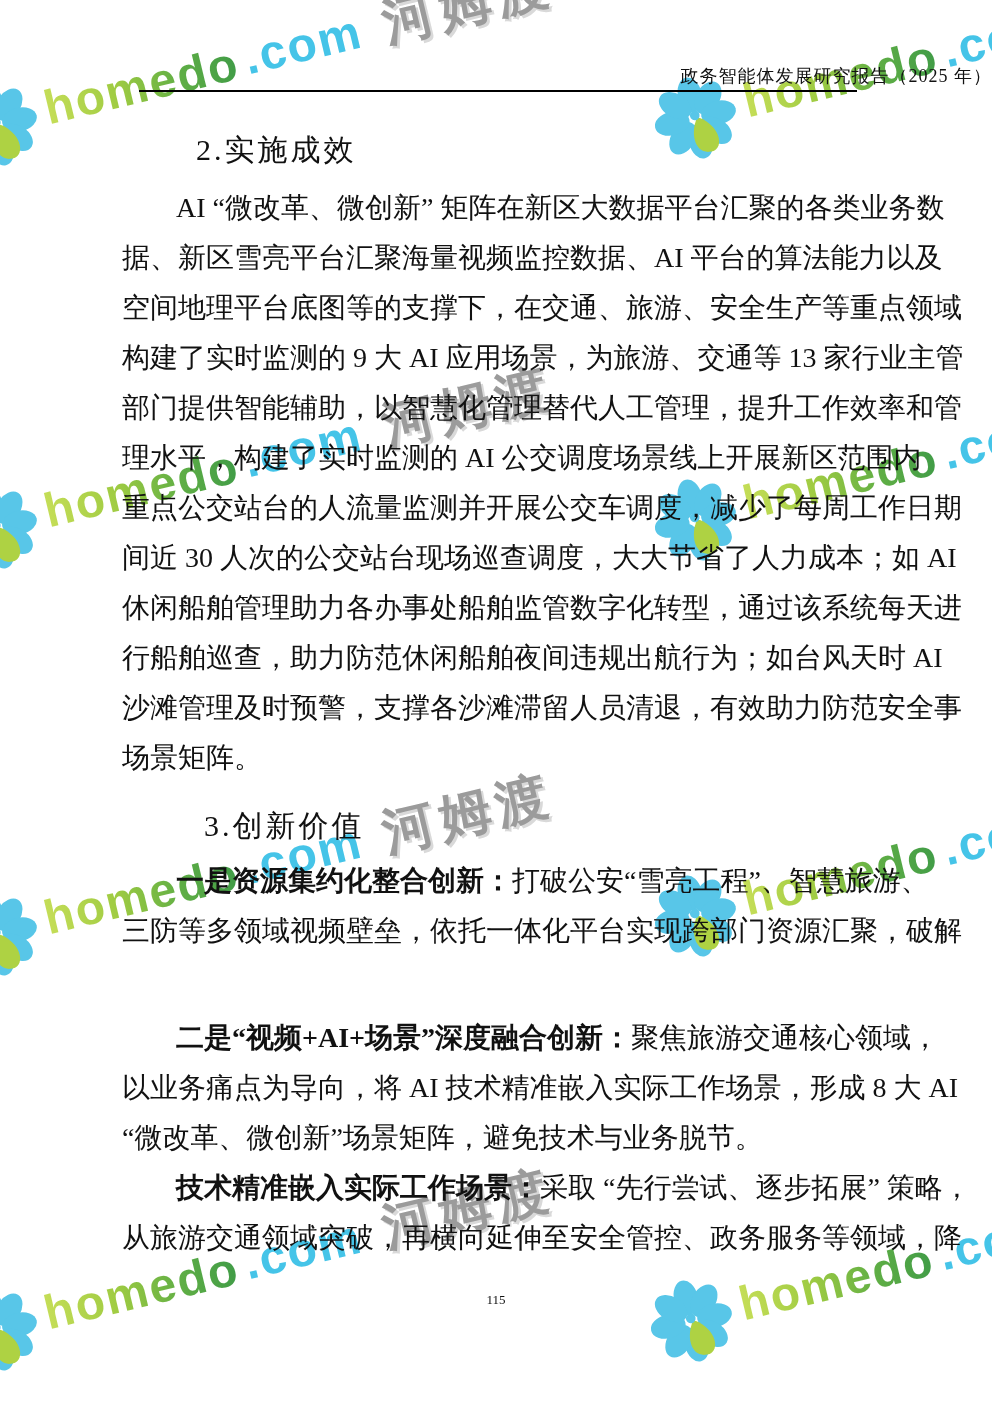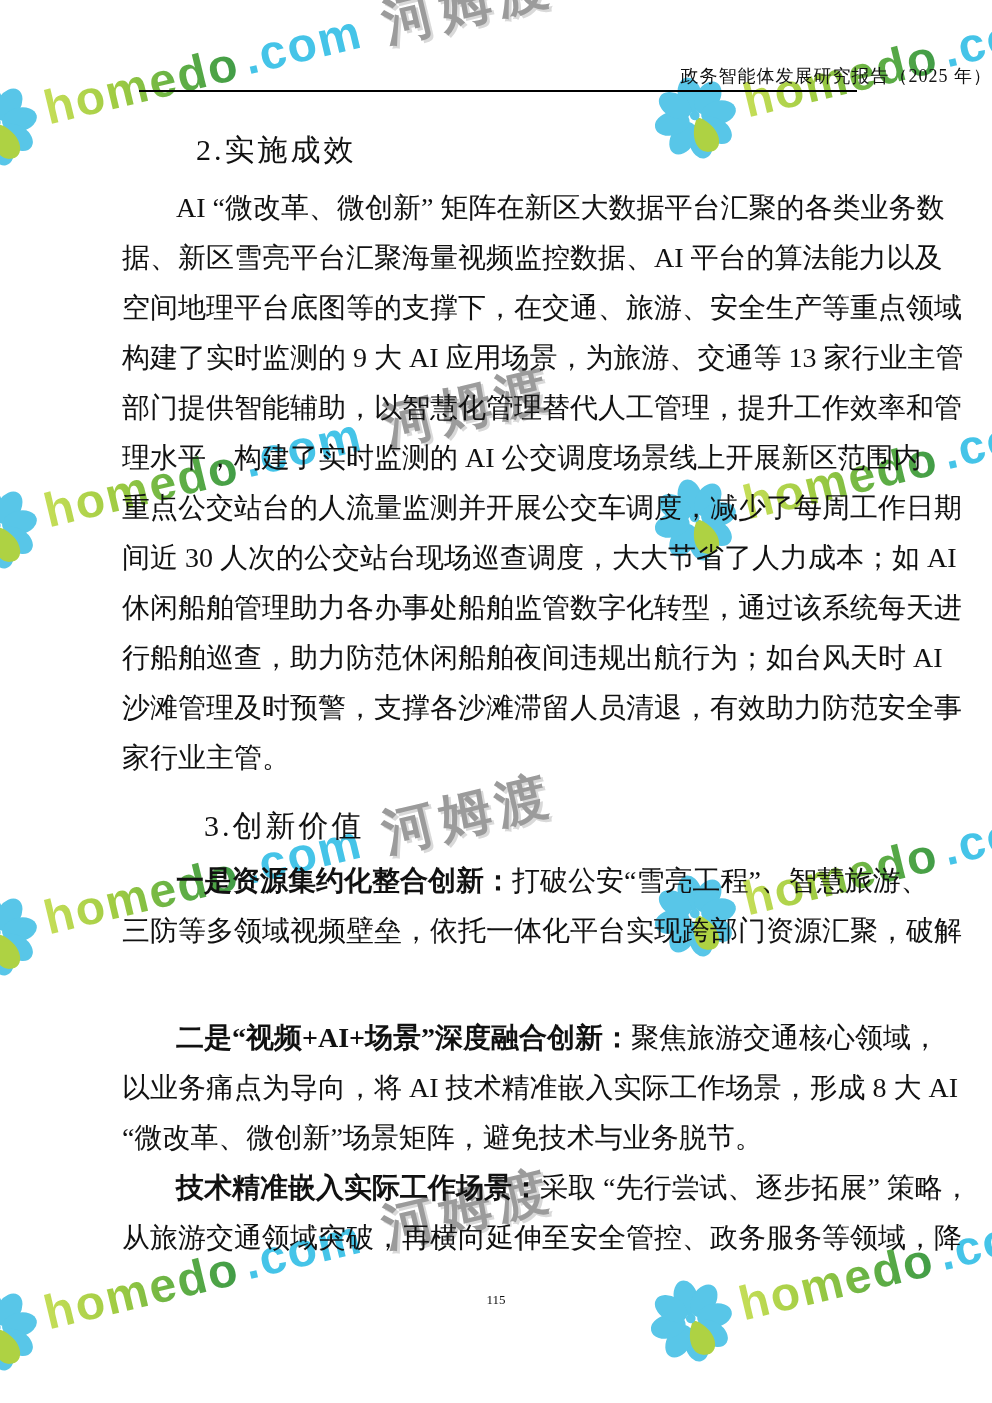--- a/index.html
+++ b/index.html
@@ -238,21 +238,21 @@
         <div class="tline"><span>据、新区雪亮平台汇聚海量视频监控数据、AI 平台的算法能力以及</span></div>
         <div class="tline"><span>空间地理平台底图等的支撑下，在交通、旅游、安全生产等重点领域</span></div>
         <div class="tline"><span>构建了实时监测的 9 大 AI 应用场景，为旅游、交通等 13 家行业主管</span></div>
         <div class="tline"><span>部门提供智能辅助，以智慧化管理替代人工管理，提升工作效率和管</span></div>
         <div class="tline"><span>理水平，构建了实时监测的 AI 公交调度场景线上开展新区范围内</span></div>
         <div class="tline"><span>重点公交站台的人流量监测并开展公交车调度，减少了每周工作日期</span></div>
         <div class="tline"><span>间近 30 人次的公交站台现场巡查调度，大大节省了人力成本；如 AI</span></div>
         <div class="tline"><span>休闲船舶管理助力各办事处船舶监管数字化转型，通过该系统每天进</span></div>
         <div class="tline"><span>行船舶巡查，助力防范休闲船舶夜间违规出航行为；如台风天时 AI</span></div>
         <div class="tline"><span>沙滩管理及时预警，支撑各沙滩滞留人员清退，有效助力防范安全事</span></div>
-        <div class="tline"><span>家行业主管。</span></div>
+        <div class="tline"><span>场景矩阵。</span></div>
       </div>
 
     <div class="sec-heading" id="h-sec2">3.创新价值</div>
 
     <div class="para" id="p2">
         <div class="tline first"><span class="b">一是资源集约化整合创新：</span><span>打破公安“雪亮工程”、智慧旅游、</span></div>
         <div class="tline"><span>三防等多领域视频壁垒，依托一体化平台实现跨部门资源汇聚，破解</span></div>
       </div>
 
     <div class="para" id="p3">

